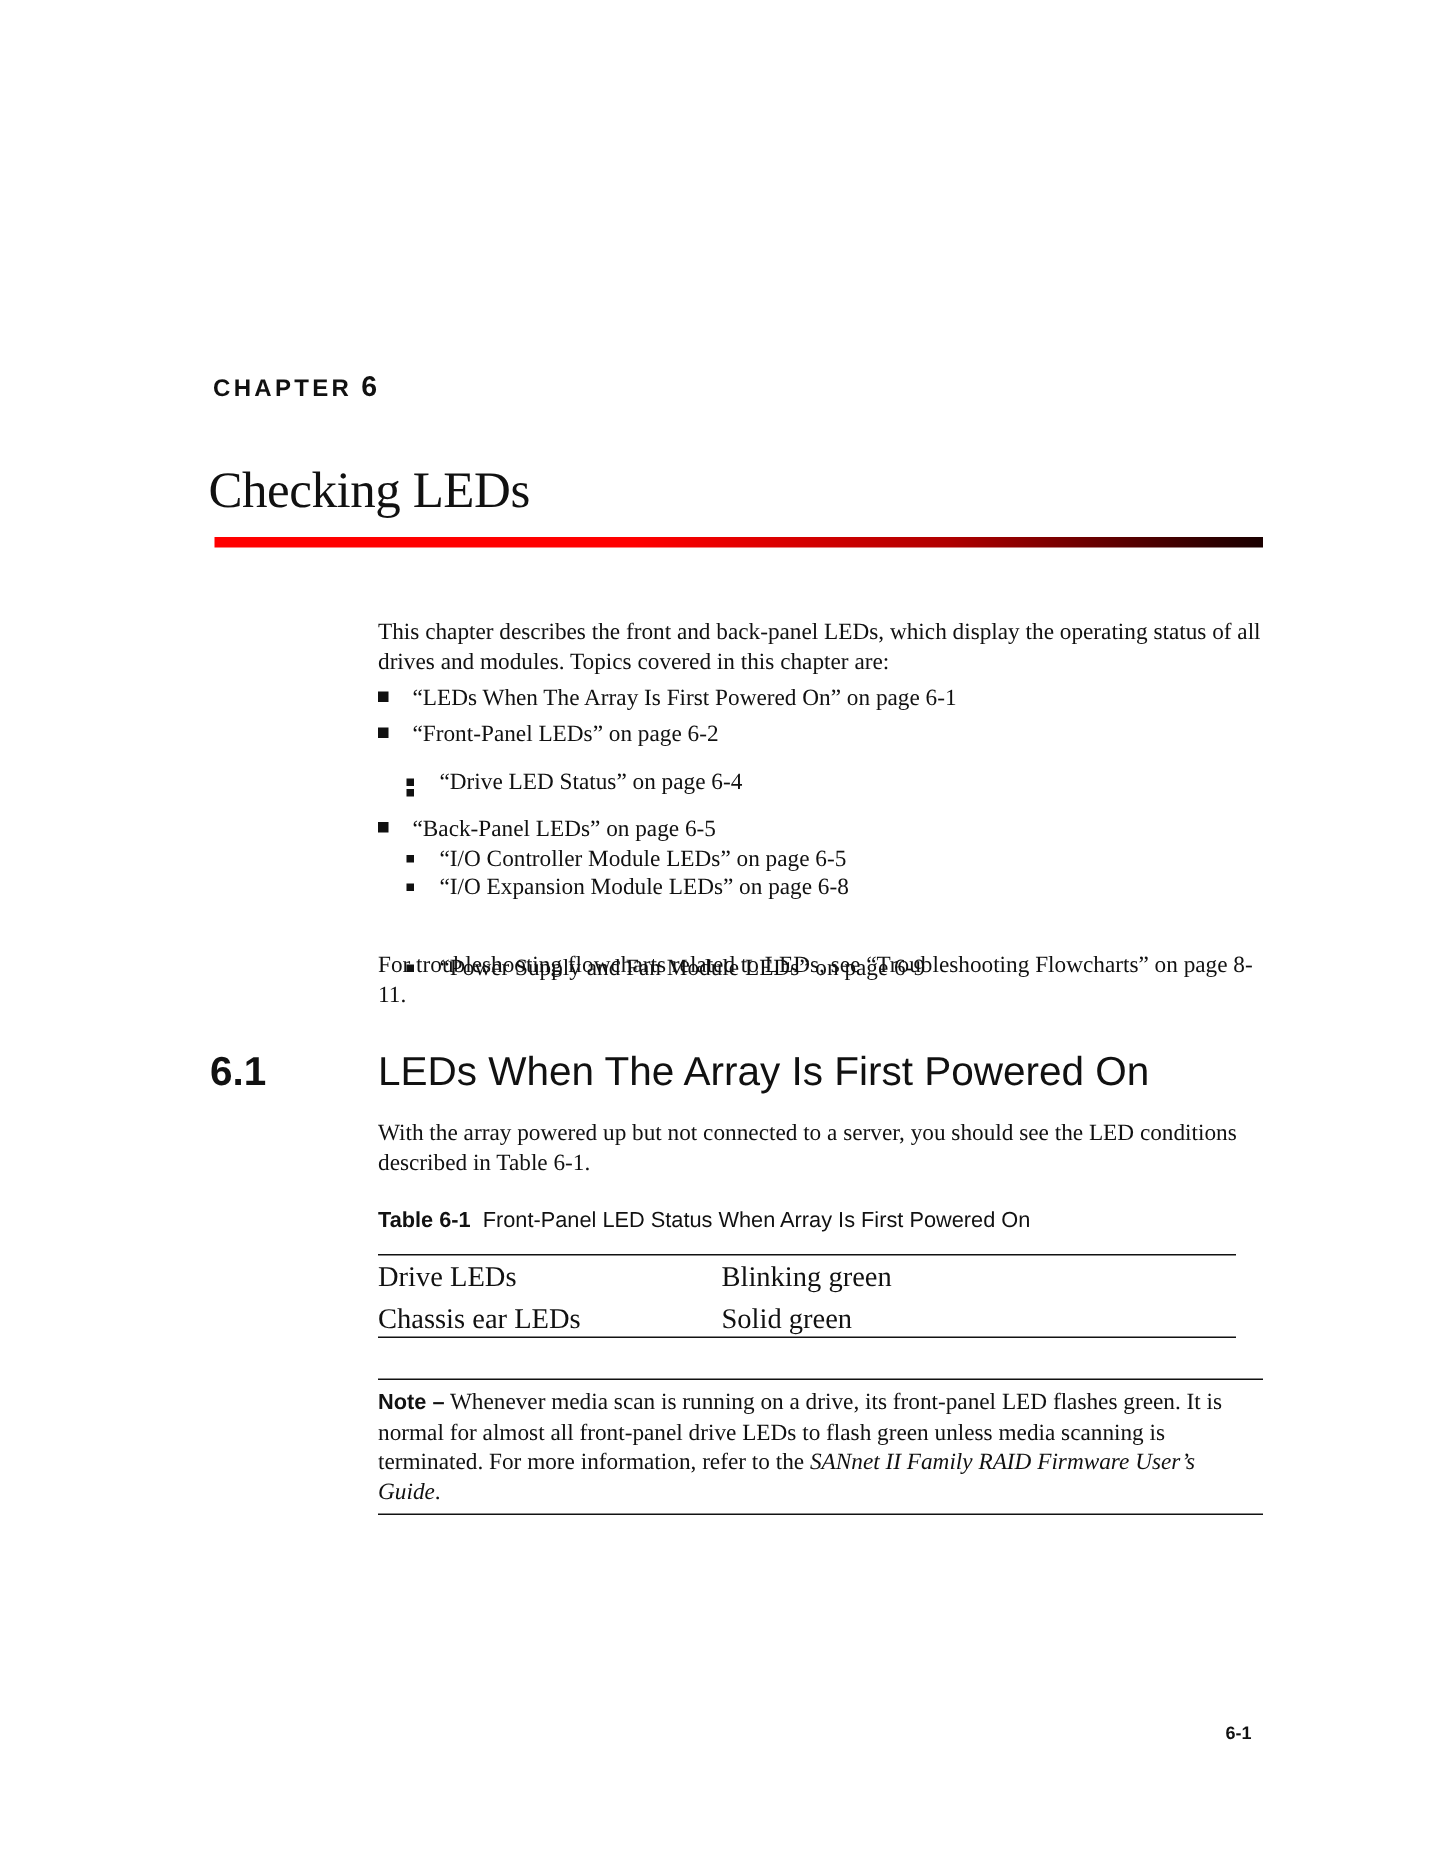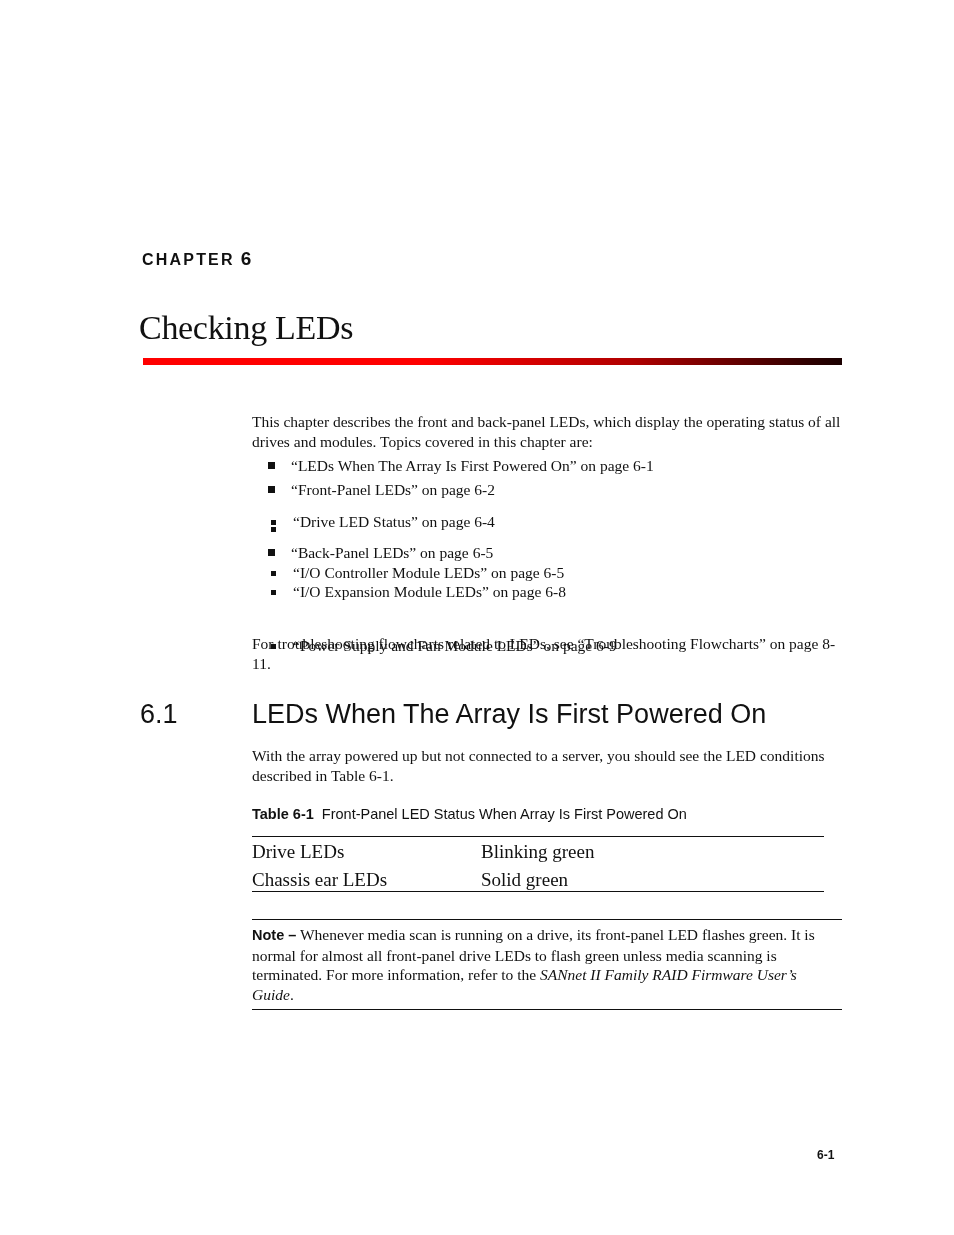--- a/index.html
+++ b/index.html
@@ -9,26 +9,26 @@
   .abs { position: absolute; }
 
   .chapter-label { left: 142px; top: 248px; font-size: 16px; font-weight: bold; letter-spacing: 2.2px; }
   .chapter-label .num { font-size: 19px; letter-spacing: 0; margin-left: 6px; }
   .chapter-title { left: 139px; top: 309px; font-size: 34px; letter-spacing: -0.3px; }
   .title-rule { left: 143px; top: 358px; width: 699px; height: 7px;
      background: linear-gradient(to right, #ff0000 0%, #ff0000 40%, #b00000 70%, #300000 95%, #1a0000 100%); }
 
   .body-text { font-size: 15.5px; line-height: 19.5px; }
   .intro { left: 252px; top: 412px; width: 592px; }
-  .toc-l1 { position: absolute; left: 268px; font-size: 15.5px; line-height: 19px; }
+  .toc-l1 { position: absolute; left: 252px; font-size: 15.5px; line-height: 19px; }
   .toc-l2 { position: absolute; left: 271px; font-size: 15.5px; line-height: 19px; }
   .bullet1 { display: inline-block; width: 7px; height: 7px; background: #111; margin-right: 16px; vertical-align: 2px; }
   .bullet2 { display: inline-block; width: 5px; height: 5px; background: #111; margin-right: 17px; vertical-align: 2px; }
 
-  .section-num { left: 140px; top: 699px; font-size: 27px; }
+  .section-num { left: 140px; top: 699px; font-size: 27px; font-weight: bold; }
   .section-title { left: 252px; top: 699px; font-size: 27px; }
 
   .table-caption { left: 252px; top: 806px; font-size: 14.5px; }
   .table-caption b { font-weight: bold; margin-right: 4px; }
   .tbl-rule { left: 252px; width: 572px; height: 1px; background: #111; }
   .cell { font-size: 19px; }
 
   .note-rule { left: 252px; width: 590px; height: 1px; background: #111; }
   .note { left: 252px; top: 925px; width: 590px; font-size: 15.5px; line-height: 19.5px; }
   .note .lbl { font-family: "Liberation Sans", "DejaVu Sans", sans-serif; font-weight: bold; font-size: 14.5px; }

